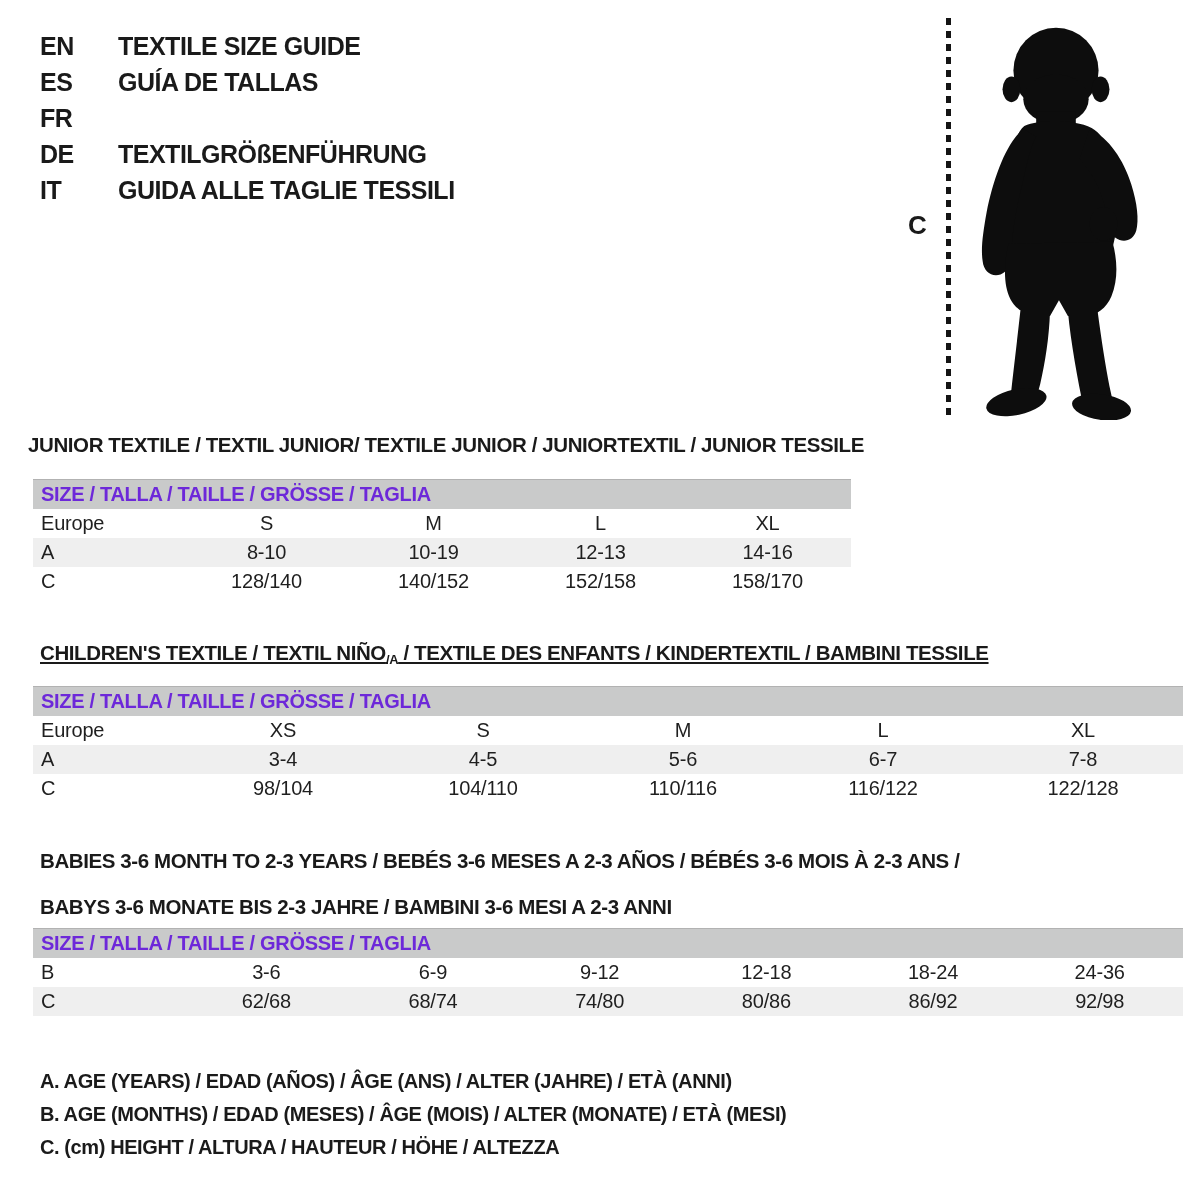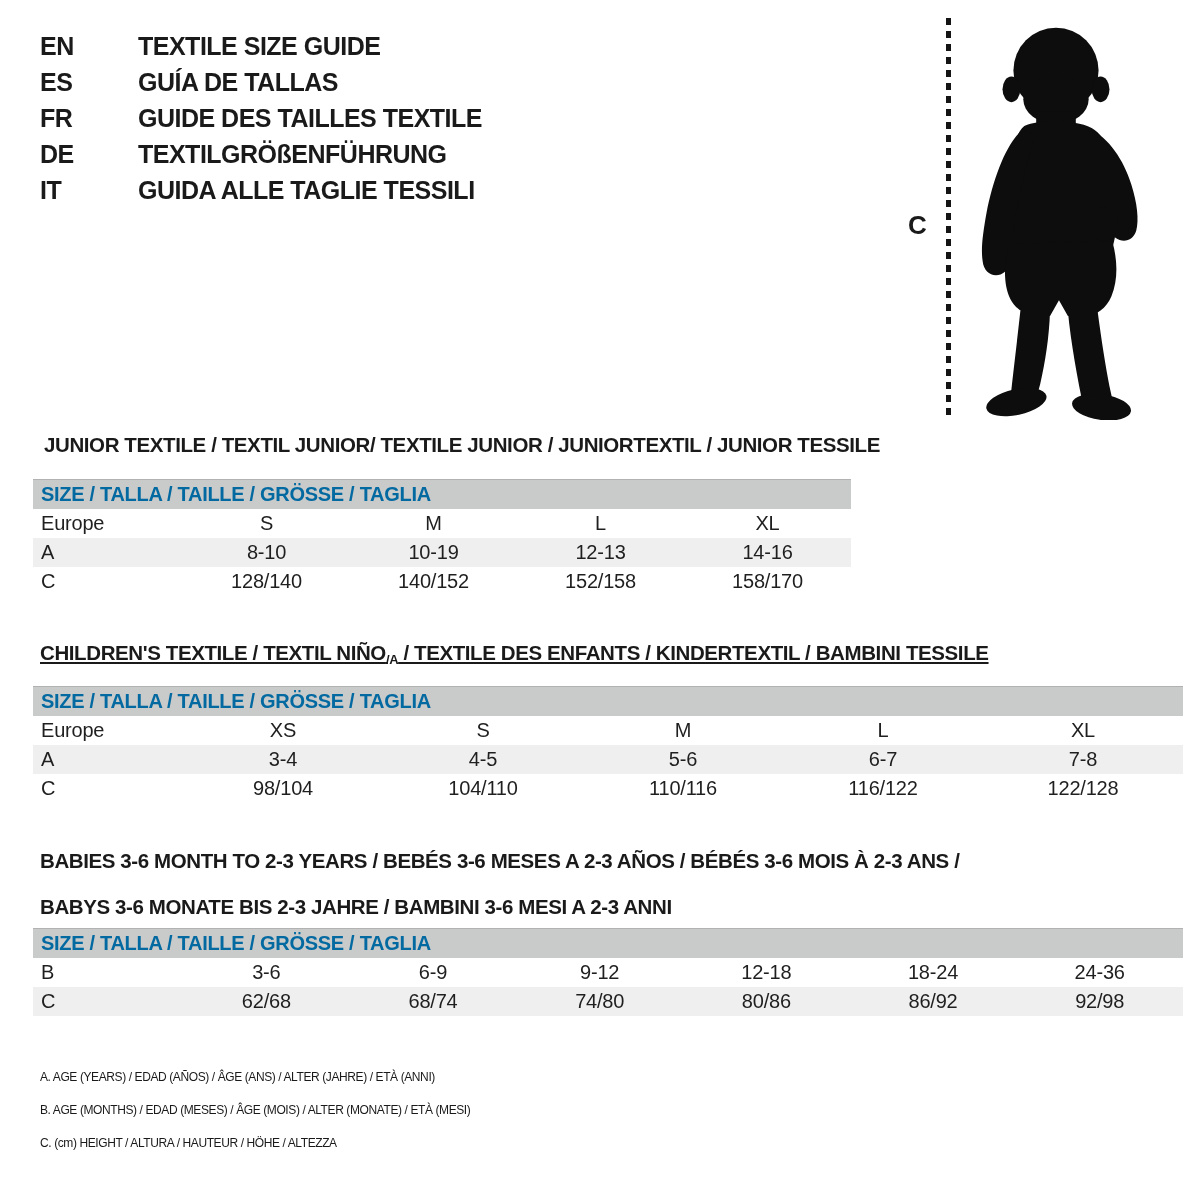--- a/index.html
+++ b/index.html
@@ -8,64 +8,63 @@
     font-family:"Liberation Sans","DejaVu Sans",sans-serif;
     color:#1a1a1a;overflow:hidden;
   }
   .abs{position:absolute;}
 
   
   .lang-block{left:40px;top:28px;}
   .lang-row{display:flex;height:36px;align-items:center;
     font-weight:700;font-size:25px;letter-spacing:-0.5px;}
   .lang-code{width:78px;flex:0 0 78px;}
-  .lang-title{white-space:nowrap;margin-left:20px;}
+  .lang-title{white-space:nowrap;}
 
   
   .measure-label{left:908px;top:210px;font-weight:700;font-size:26px;}
   .measure-line{left:946px;top:18px;width:5px;height:398px;
     background-image:repeating-linear-gradient(to bottom,#141414 0 7px,transparent 7px 13px);}
   .silhouette{left:960px;top:14px;}
 
   
   .section-title{font-weight:700;font-size:20.5px;letter-spacing:-0.4px;white-space:nowrap;}
   .title-sub{font-size:13px;vertical-align:-4px;}
 
   
   .size-table{position:absolute;left:33px;}
   .w-junior{width:818px;}
   .w-wide{width:1150px;}
   .size-bar{height:30px;background:#c9caca;border-top:1px solid #b2b2b2;
     display:flex;align-items:center;padding-left:8px;box-sizing:border-box;
-    font-weight:700;font-size:20px;letter-spacing:-0.3px;color:#0369a1;}
+    font-weight:700;font-size:20px;letter-spacing:-0.3px;color:#6d28d9;}
   .t-row{display:flex;height:29px;align-items:center;
     font-size:20px;letter-spacing:-0.2px;color:#1f1f1f;}
   .t-row.shade{background:#efefef;}
   .row-label{flex:0 0 150px;width:150px;padding-left:8px;box-sizing:border-box;}
   .cell{flex:1;text-align:center;}
 
   
   .footnotes{left:40px;top:1070px;}
-  .footnote{height:33px;font-weight:400;font-size:12px;letter-spacing:-0.4px;white-space:nowrap;}
+  .footnote{height:33px;font-weight:700;font-size:20px;letter-spacing:-0.4px;white-space:nowrap;}
 </style>
 </head>
 <body>
 
 <div class="abs lang-block">
   <div class="lang-row">
     <span class="lang-code">EN</span>
     <span class="lang-title">TEXTILE SIZE GUIDE</span>
   </div>
   <div class="lang-row">
     <span class="lang-code">ES</span>
     <span class="lang-title">GUÍA DE TALLAS</span>
   </div>
   <div class="lang-row">
     <span class="lang-code">FR</span>
-    <span class="lang-title">GUIDE DES TAILLES TEXTILE</span>
   </div>
   <div class="lang-row">
     <span class="lang-code">DE</span>
     <span class="lang-title">TEXTILGRÖßENFÜHRUNG</span>
   </div>
   <div class="lang-row">
     <span class="lang-code">IT</span>
     <span class="lang-title">GUIDA ALLE TAGLIE TESSILI</span>
   </div>
 </div>
@@ -93,21 +92,21 @@
 
     <path d="M60 300 L90 300 C89 328 85 352 80 374 L75 392 L50 388 C53 360 57 328 60 300 Z"></path>
 
     <path d="M108 300 L138 300 C142 330 146 356 150 376 L154 394 L124 398 C118 370 111 332 108 300 Z"></path>
 
     <ellipse cx="56" cy="392" rx="31" ry="13" transform="rotate(-12 56 392)"></ellipse>
     <ellipse cx="142" cy="397" rx="30" ry="13" transform="rotate(8 142 397)"></ellipse>
   </g>
 </svg>
 
-<div class="abs section-title" style="left:44px;top:433px;">JUNIOR TEXTILE / TEXTIL JUNIOR/ TEXTILE JUNIOR / JUNIORTEXTIL / JUNIOR TESSILE</div>
+<div class="abs section-title" style="left:28px;top:433px;">JUNIOR TEXTILE / TEXTIL JUNIOR/ TEXTILE JUNIOR / JUNIORTEXTIL / JUNIOR TESSILE</div>
 
 <div class="size-table w-junior" style="top:479px;">
   <div class="size-bar">SIZE / TALLA / TAILLE / GRÖSSE / TAGLIA</div>
   <div class="t-row">
     <span class="row-label">Europe</span>
     <span class="cell">S</span>
     <span class="cell">M</span>
     <span class="cell">L</span>
     <span class="cell">XL</span>
   </div>

